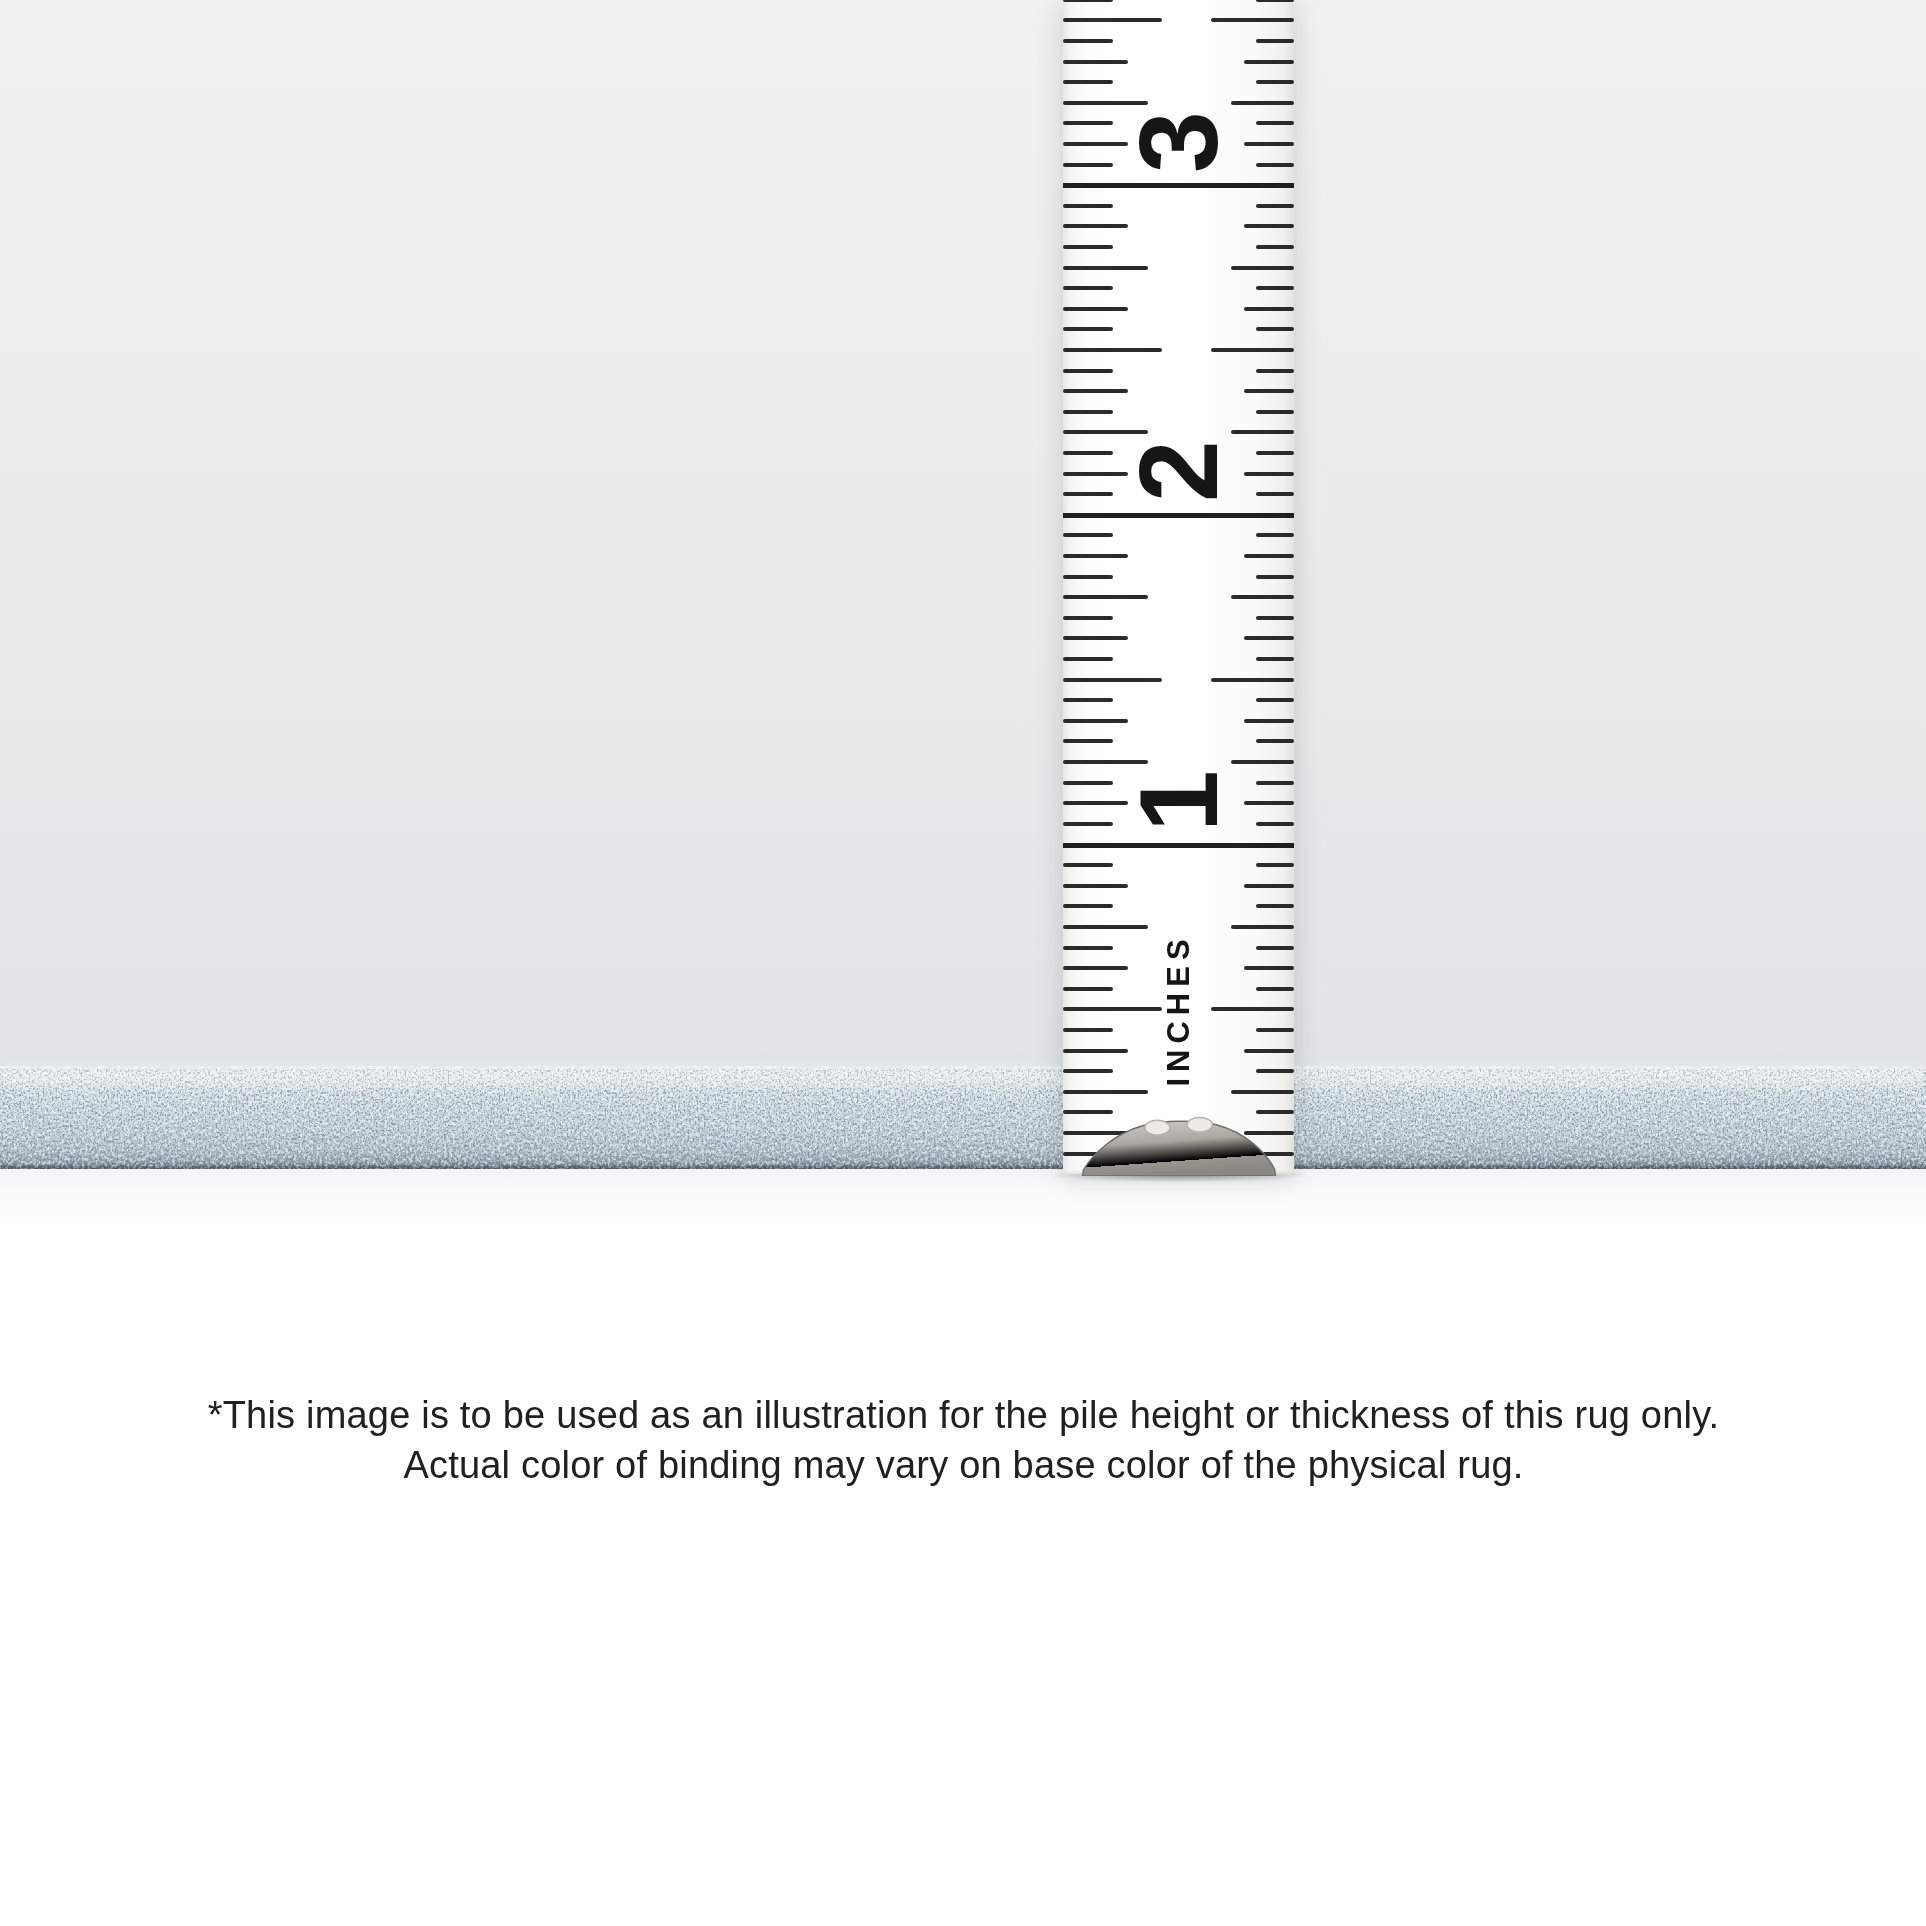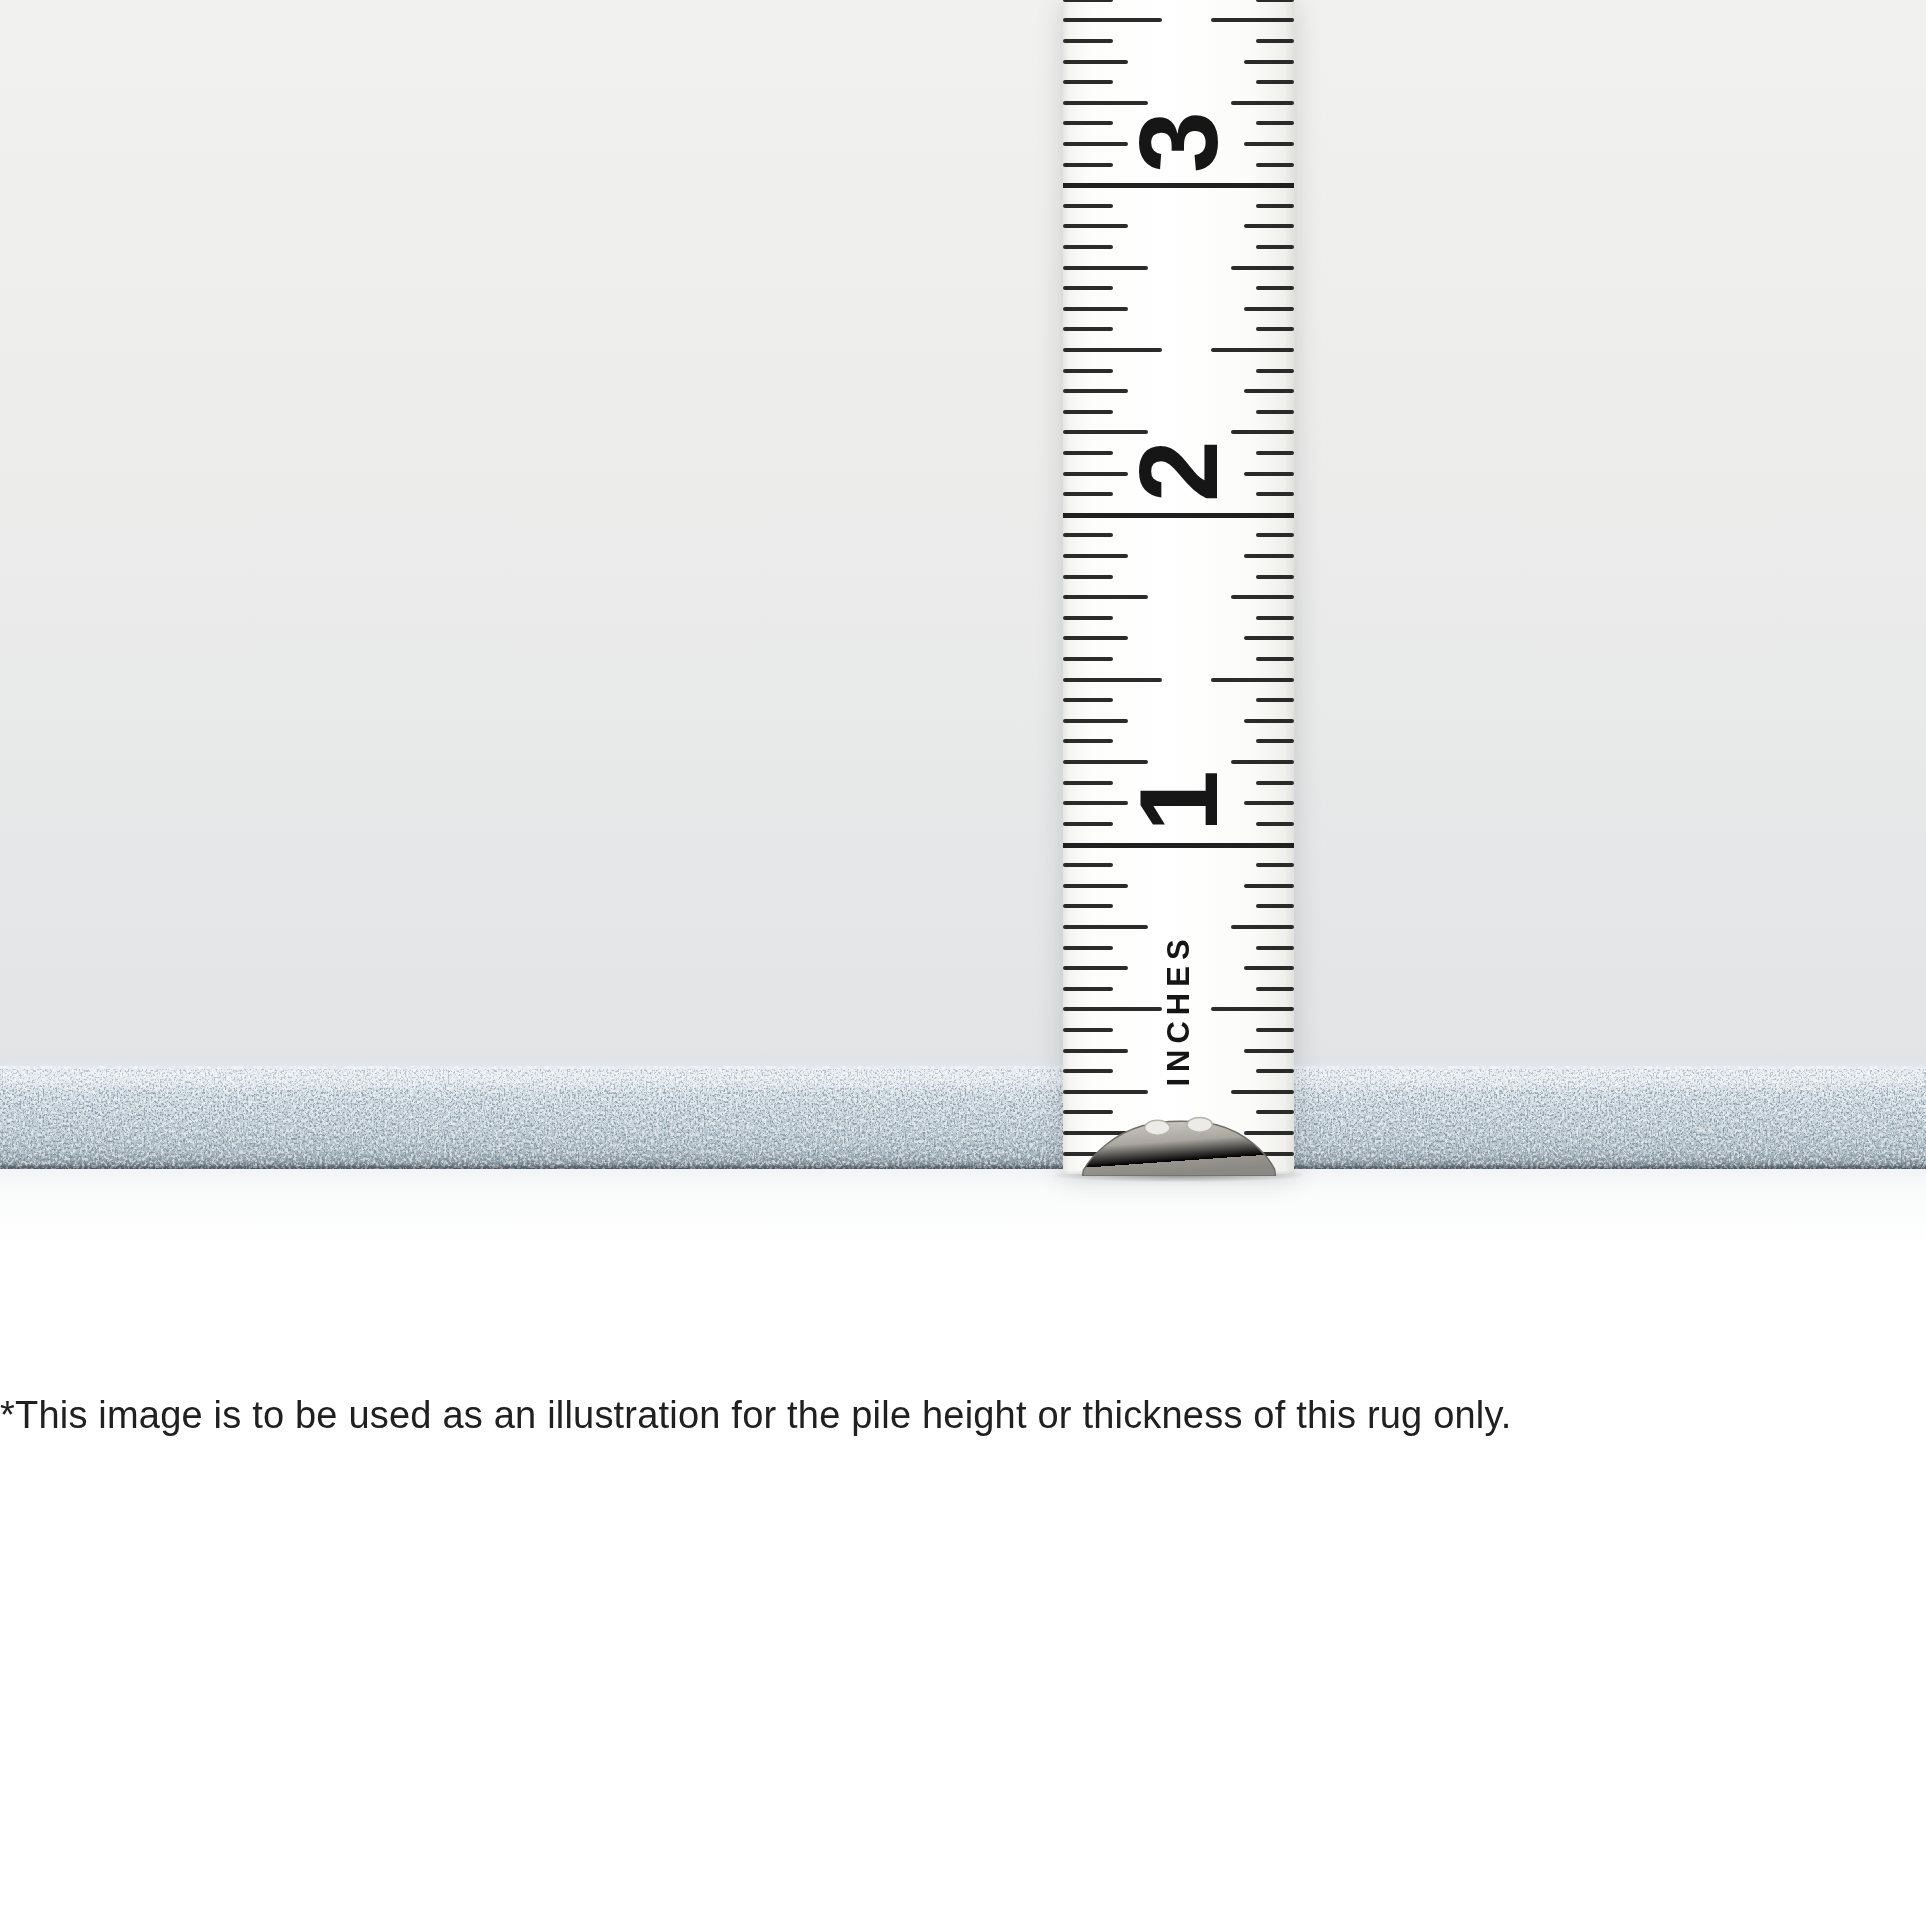--- a/index.html
+++ b/index.html
@@ -34,21 +34,21 @@
   .inch-num{position:absolute;left:50%;width:139px;height:139px;display:flex;align-items:center;justify-content:center;
         transform:translate(-50%,-50%) rotate(-90deg);
         font-family:"Liberation Sans", sans-serif;font-weight:700;font-size:111px;color:#161616;line-height:1;}
   .unit-label{position:absolute;left:50%;top:1010px;transform:translate(-50%,-50%) rotate(-90deg);
         font-family:"Liberation Sans", sans-serif;font-weight:700;font-size:31px;letter-spacing:6px;color:#151515;white-space:nowrap;}
   .tab-svg{position:absolute;left:50%;bottom:-2px;transform:translateX(-50%);}
   .tab-shadow{position:absolute;left:50%;bottom:-8px;transform:translateX(-50%);width:248px;height:14px;
         background:radial-gradient(ellipse at center,rgba(40,44,48,0.45) 0%,rgba(40,44,48,0.12) 55%,rgba(40,44,48,0) 75%);}
 
   
-  .caption{position:absolute;left:0;top:1390px;width:100%;color:#202020;
+  .caption{position:absolute;left:0;top:1390px;width:100%;text-align:center;color:#202020;
         font-size:38px;line-height:50px;letter-spacing:0.2px;}
   .caption div{white-space:nowrap;}
 </style>
 </head>
 <body>
 
 <div class="stage">
 
   <div class="wall"></div>
 
@@ -206,16 +206,17 @@
         </linearGradient>
       </defs>
       <path d="M2,66 L198,66 L197,59 C188,42 168,22 138,14 C118,9 84,9 63,15 C34,23 12,44 3,60 Z" fill="url(#tabGrad)" stroke="#6f6e69" stroke-width="1.5"></path>
       <ellipse cx="78" cy="17" rx="13" ry="7.5" fill="#edebe7" stroke="#b6b2ac" stroke-width="1.5"></ellipse>
       <ellipse cx="121" cy="14" rx="13" ry="7.5" fill="#edebe7" stroke="#b6b2ac" stroke-width="1.5"></ellipse>
     </svg>
   </div>
 
   <div class="caption">
     <div>*This image is to be used as an illustration for the pile height or thickness of this rug only.</div>
+    <div>Actual color of binding may vary on base color of the physical rug.</div>
   </div>
 
 </div>
 
 
 </body></html>

